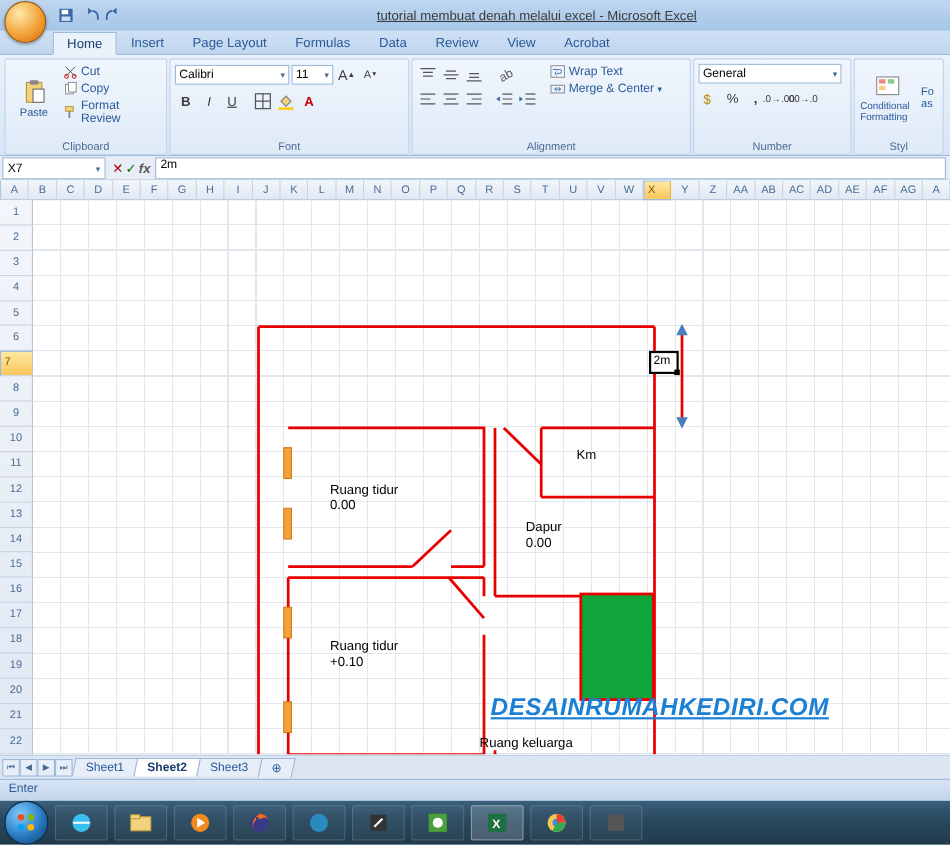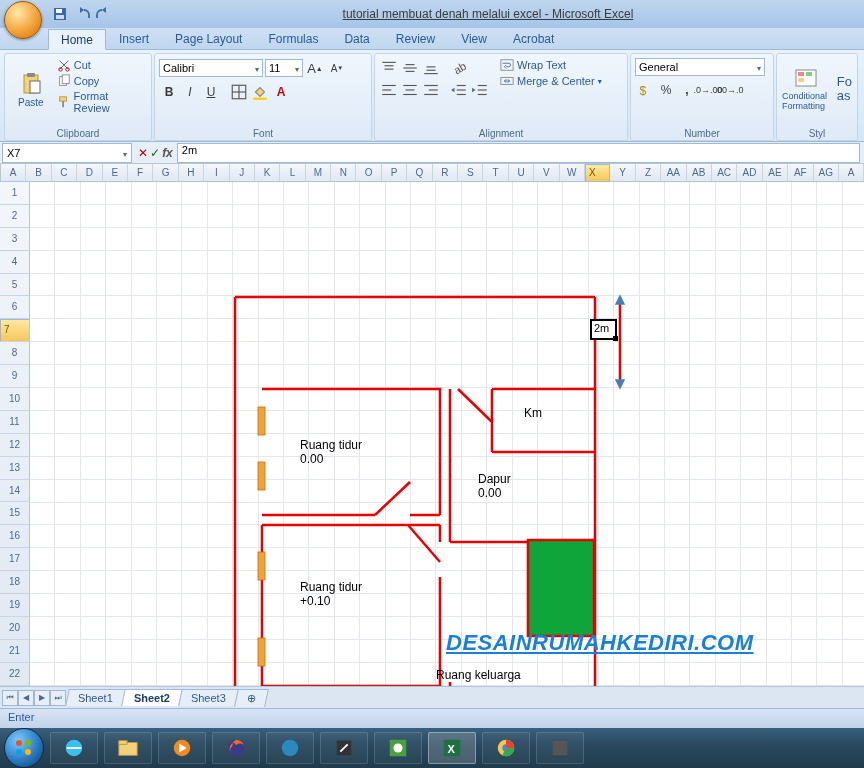--- a/index.html
+++ b/index.html
@@ -27,21 +27,21 @@
 .stack { display:flex; flex-direction:column; gap:2px; }
 .smallrow { display:flex; align-items:center; gap:3px; font-size:11px; color:#2a5a9a; }
 .smallrow svg, .smallrow .ico { width:14px; height:14px; }
 .sel { background:#fff; border:1px solid #9db9d9; height:18px; font-size:11px; padding:0 3px; display:flex; align-items:center; justify-content:space-between; gap:4px;}
 .sel .caret::after{content:"▾"; font-size:8px; color:#4a6a94;}
 .btnsrow { display:flex; gap:1px; }
 .tbtn { width:20px; height:20px; border:1px solid transparent; display:flex; align-items:center; justify-content:center; font-size:12px; color:#3b3b3b; border-radius:2px;}
 
 
 .fbar { height:22px; background:#e8eef7; border-bottom:1px solid #b6c6da; display:flex; align-items:center; }
-.namebox { width:130px; height:20px; margin:0 2px; background:#fff; border:1px solid #9db9d9; display:flex; align-items:center; padding:0 4px; font-size:11px; justify-content:space-between;}
+.namebox { width:94px; height:20px; margin:0 2px; background:#fff; border:1px solid #9db9d9; display:flex; align-items:center; padding:0 4px; font-size:11px; justify-content:space-between;}
 .namebox .caret::after{content:"▾"; color:#4a6a94; font-size:8px;}
 .fx-ctrls { display:flex; align-items:center; gap:2px; padding:0 4px; color:#666;}
 .fx-ctrls span { font-size:12px; color:#555; }
 .fx-ctrls .fx { font-style:italic; font-weight:bold; color:#555;}
 .formula-input { flex:1; background:#fff; border:1px solid #9db9d9; height:20px; padding:0 4px; font-size:11px; margin-right:4px;}
 
 
 .gridwrap { position:relative; height: 522px; background:#fff; overflow:hidden; }
 .colheads { display:flex; height:18px; background:linear-gradient(#f3f6fb,#e0e8f3); border-bottom:1px solid #b6c6da;}
 .corner { width:30px; border-right:1px solid #b6c6da; background:linear-gradient(#f3f6fb,#e0e8f3);}
@@ -328,21 +328,21 @@
       <div class="bigbtn" style="width:56px">
         <svg viewBox="0 0 24 24">
             <rect x="2" y="4" width="20" height="16" fill="#fff" stroke="#888"></rect>
             <rect x="4" y="6" width="6" height="4" fill="#e88"></rect>
             <rect x="12" y="6" width="6" height="4" fill="#8c8"></rect>
             <rect x="4" y="12" width="6" height="4" fill="#fc8"></rect>
           </svg>
         <span style="font-size:9px;line-height:1.1">Conditional Formatting</span>
       </div>
       <div class="bigbtn" style="width:18px">
-        <span style="font-size:13px;line-height:1.1">Fo as</span>
+        <span style="font-size:10px;line-height:1.1">Fo as</span>
       </div>
     </div>
     <div class="group-label">Styl</div>
   </div>
 </div>
 
 <div class="fbar">
   <div class="namebox">
       <span>X7</span>
       <span class="caret"></span>

